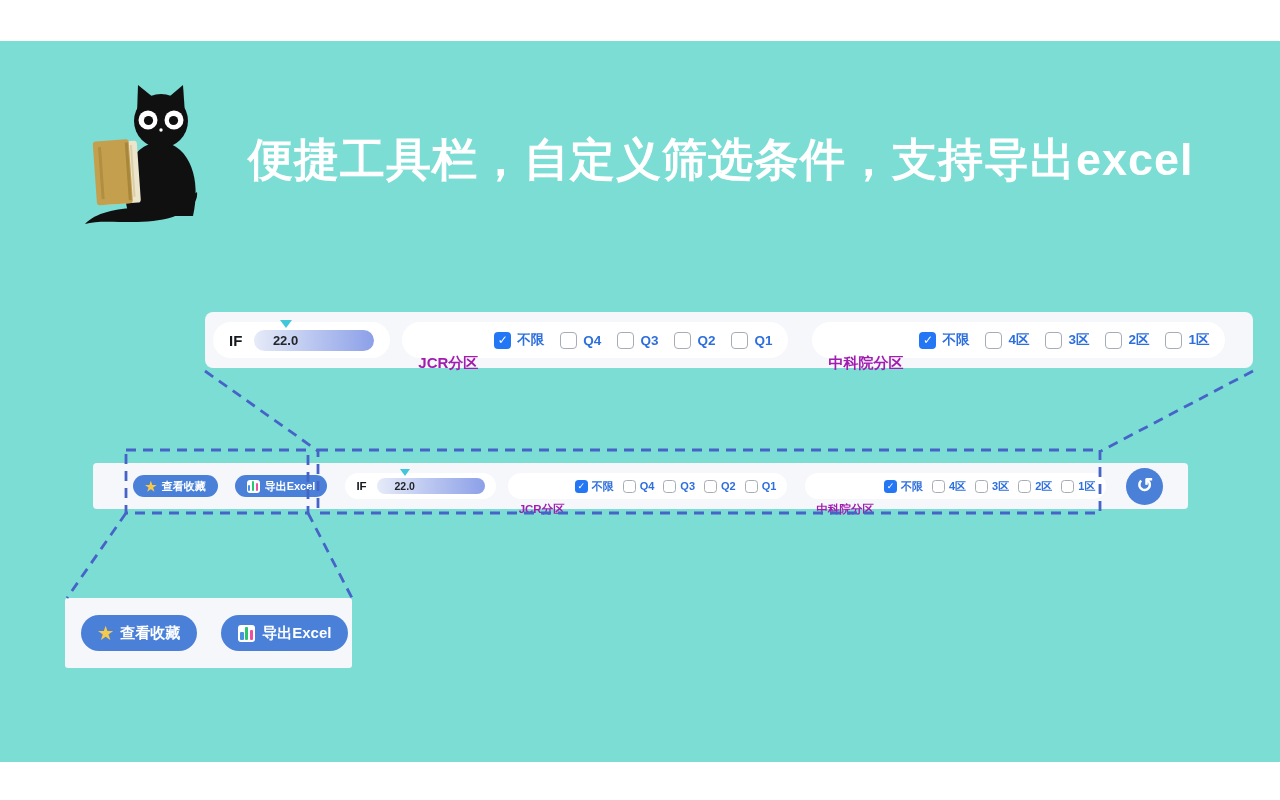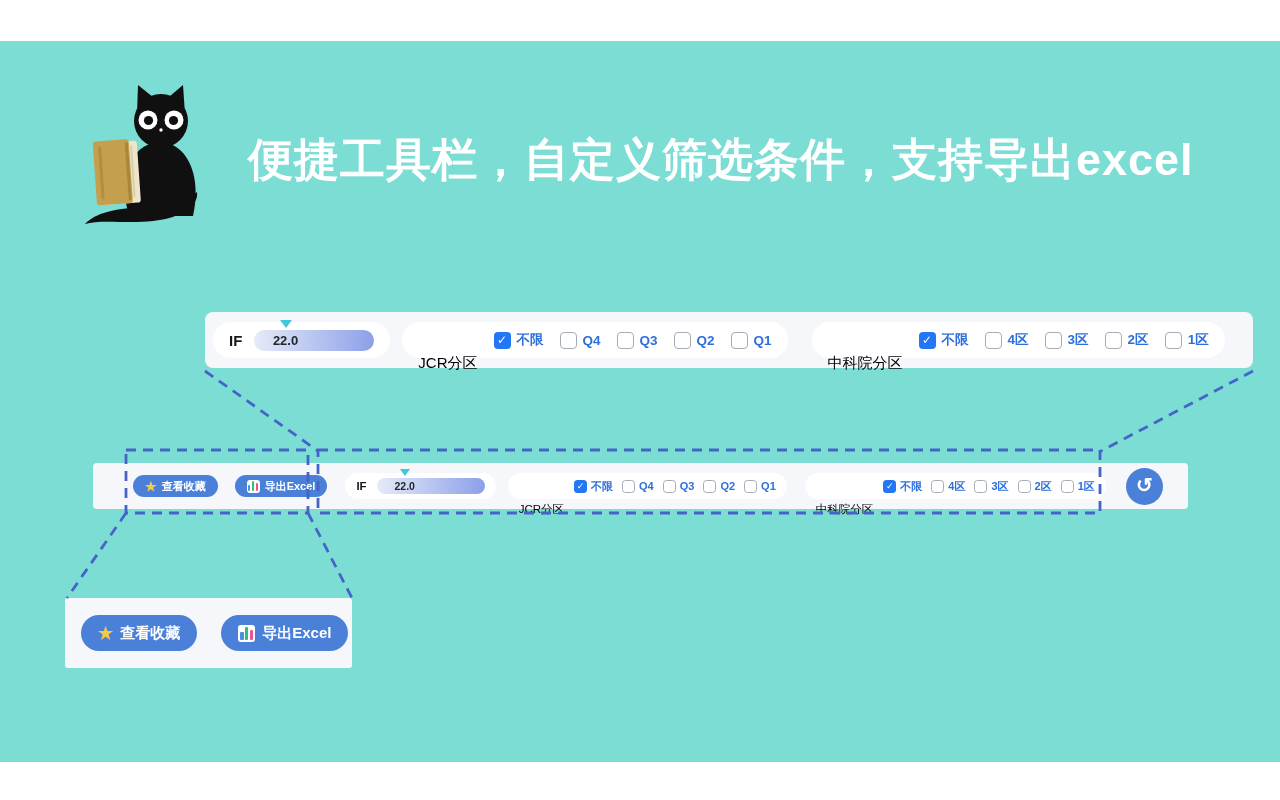--- a/index.html
+++ b/index.html
@@ -55,21 +55,21 @@
                 color:#23262b;font-weight:700;}
   .slider.lg .slider-value{font-size:13px;}
   .slider.sm .slider-value{font-size:10.5px;}
   .marker{position:absolute;left:26%;transform:translateX(-50%);width:0;height:0;
           border-left:6px solid transparent;border-right:6px solid transparent;
           border-top:8px solid var(--slider-marker-teal);}
   .slider.lg .marker{top:-10px;}
   .slider.sm .marker{top:-9px;border-left-width:5px;border-right-width:5px;border-top-width:7px;}
 
   
-  .group-label{font-weight:400;color:#000000;white-space:nowrap;margin-top:47px;}
+  .group-label{font-weight:700;color:#a21caf;white-space:nowrap;margin-top:47px;}
   .lg .group-label{font-size:15px;}
   .sm .group-label{font-size:11.5px;}
   .cb-row{display:inline-flex;align-items:center;}
   .lg .cb-row{gap:16px;margin-left:16px;}
   .sm .cb-row{gap:9px;margin-left:10px;}
   .cb-item{display:inline-flex;align-items:center;cursor:pointer;}
   .lg .cb-item{gap:6px;}
   .sm .cb-item{gap:4px;}
   .cb{display:inline-flex;align-items:center;justify-content:center;border-radius:4px;}
   .lg .cb{width:17px;height:17px;}

